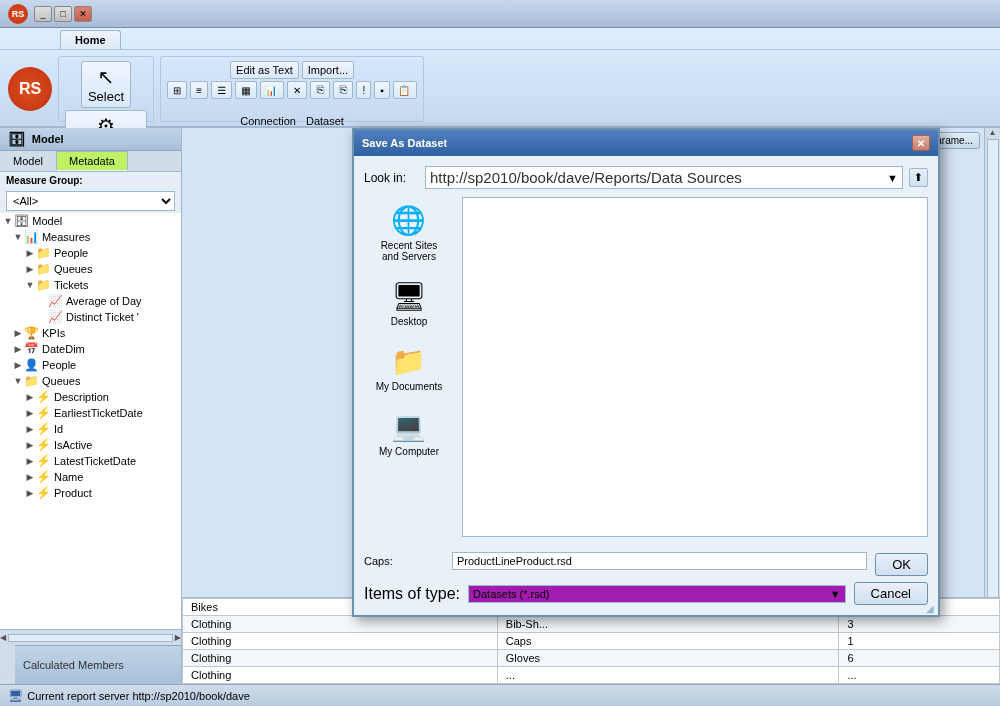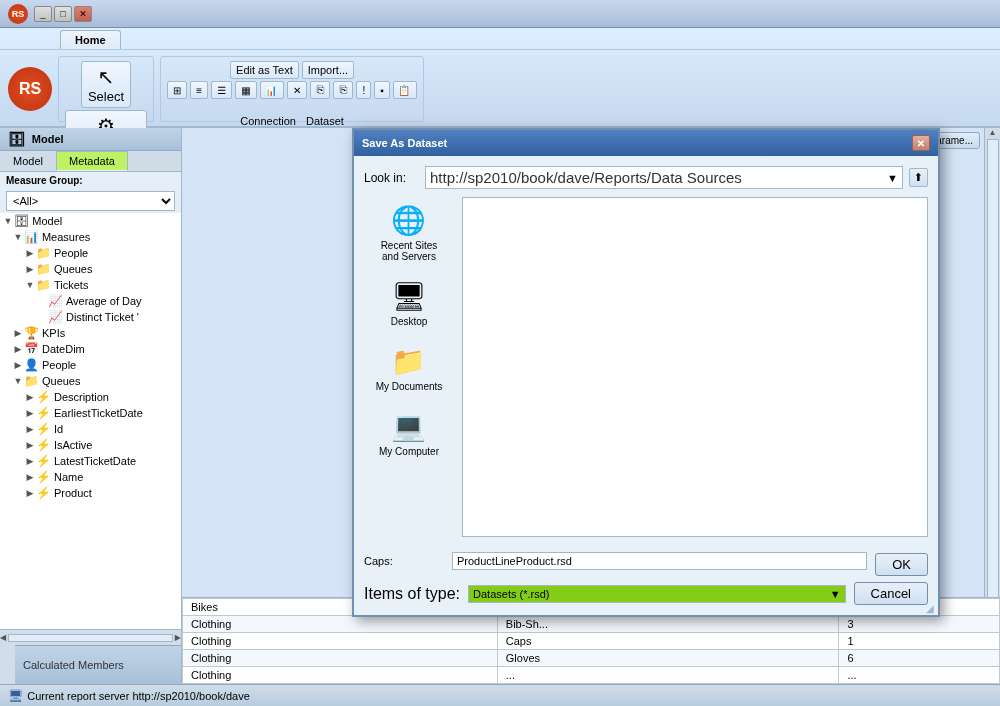--- a/index.html
+++ b/index.html
@@ -323,21 +323,21 @@
       display: flex;
       align-items: center;
       gap: 8px;
       margin-top: 6px;
     }
     .items-label { font-size: 16px; min-width: 80px; }
     .items-combo {
       flex: 1;
       padding: 2px 4px;
       border: 1px solid #a0b8cc;
-      background: #84cc16;
+      background: #a21caf;
       display: flex;
       align-items: center;
       justify-content: space-between;
     }
     .dialog-btn-col {
       display: flex;
       flex-direction: column;
       gap: 6px;
       padding-top: 8px;
     }

